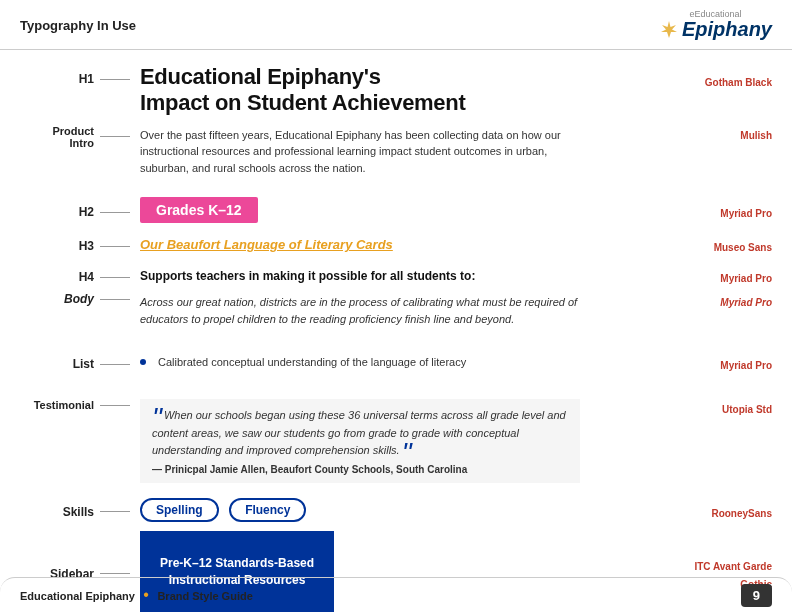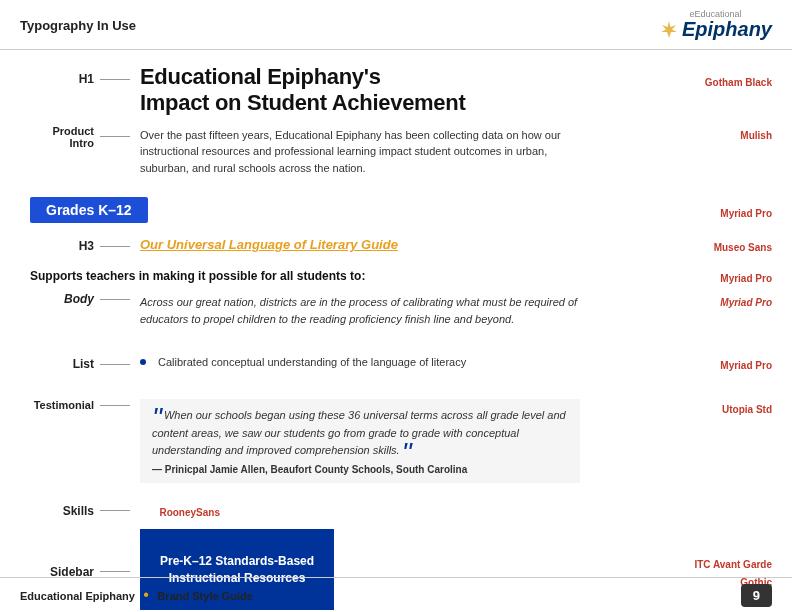--- a/index.html
+++ b/index.html
@@ -109,21 +109,21 @@
     
     .product-intro-text {
       font-size: 11px;
       color: #333;
       line-height: 1.5;
       max-width: 440px;
     }
 
     
     .h2-badge {
-      background: #1d4ed8;
+      background: #ec4899;
       color: #fff;
       font-size: 14px;
       font-weight: bold;
       padding: 5px 16px;
       border-radius: 2px;
       display: inline-block;
     }
 
     
     .h3-text {
@@ -232,20 +232,21 @@
       position: absolute;
       bottom: 0;
       left: 0;
       right: 0;
       height: 35px;
       display: flex;
       justify-content: space-between;
       align-items: center;
       padding: 0 20px;
       border-top: 1px solid #ccc;
+      border-radius: 15px;
     }
     .footer-text {
       font-size: 11px;
       font-weight: bold;
       color: #222;
     }
     .footer-dot {
       color: #e8a020;
       margin: 0 4px;
     }
@@ -311,44 +312,56 @@
       </div>
       <div class="content-col">
         <p class="product-intro-text">Over the past fifteen years, Educational Epiphany has been collecting data on how our instructional resources and professional learning impact student outcomes in urban, suburban, and rural schools across the nation.</p>
       </div>
       <div class="font-col" style="padding-top:2px;">
         <span class="font-label">Mulish</span>
       </div>
     </div>
 
     <div class="row" style="align-items:center;margin-bottom:4px;">
+      <div class="labels-col">
+        <div class="row-label-wrap">
+          <span class="label-text">H2</span>
+          <div class="label-line"></div>
+        </div>
+      </div>
       <div class="content-col">
         <span class="h2-badge">Grades K–12</span>
       </div>
       <div class="font-col">
         <span class="font-label">Myriad Pro</span>
       </div>
     </div>
 
     <div class="row" style="align-items:center;margin-bottom:3px;">
       <div class="labels-col">
         <div class="row-label-wrap">
           <span class="label-text">H3</span>
           <div class="label-line"></div>
         </div>
       </div>
       <div class="content-col">
-        <span class="h3-text">Our Universal Language of Literary Guide</span>
+        <span class="h3-text">Our Beaufort Language of Literary Cards</span>
       </div>
       <div class="font-col">
         <span class="font-label">Museo Sans</span>
       </div>
     </div>
 
     <div class="row" style="align-items:center;margin-bottom:2px;">
+      <div class="labels-col">
+        <div class="row-label-wrap">
+          <span class="label-text">H4</span>
+          <div class="label-line"></div>
+        </div>
+      </div>
       <div class="content-col">
         <span class="h4-text">Supports teachers in making it possible for all students to:</span>
       </div>
       <div class="font-col">
         <span class="font-label">Myriad Pro</span>
       </div>
     </div>
 
     <div class="row" style="align-items:flex-start;margin-bottom:18px;font-style:italic;">
       <div class="labels-col" style="padding-top:2px;">
@@ -406,20 +419,24 @@
     </div>
 
     <div style="width:calc(100% - 20px);margin-left:110px;height:1px;background:#ccc;"></div>
 
     <div class="row" style="align-items:center;margin-top:4px;margin-bottom:3px;">
       <div class="labels-col">
         <div class="row-label-wrap">
           <span class="label-text">Skills</span>
           <div class="label-line"></div>
         </div>
+      </div>
+      <div class="content-col">
+        <span class="skill-badge">Spelling</span>
+        <span class="skill-badge">Fluency</span>
       </div>
       <div class="font-col">
         <span class="font-label">RooneySans</span>
       </div>
     </div>
 
     <div class="row" style="align-items:center;margin-bottom:2px;">
       <div class="labels-col">
         <div class="row-label-wrap">
           <span class="label-text">Sidebar</span>

